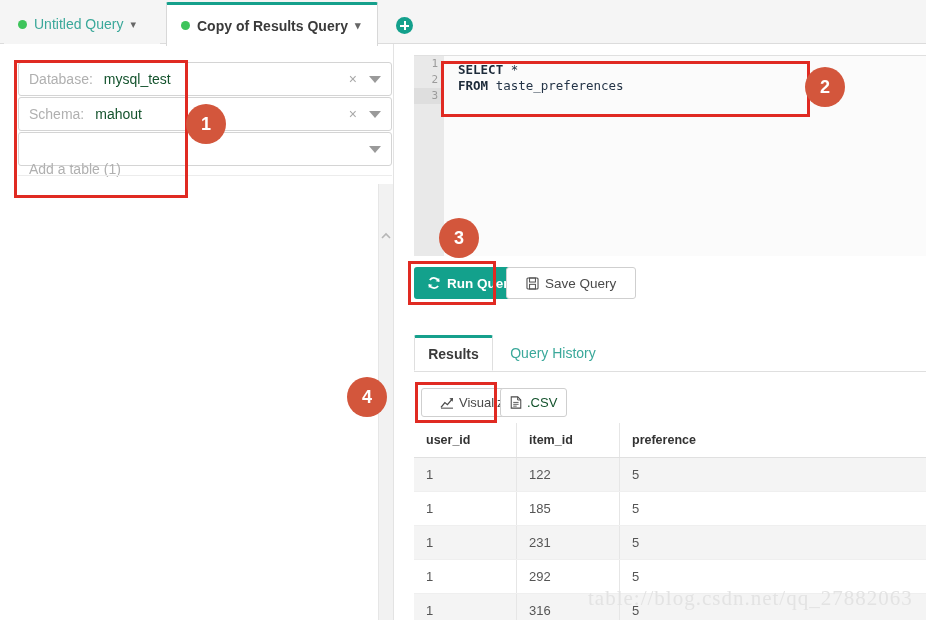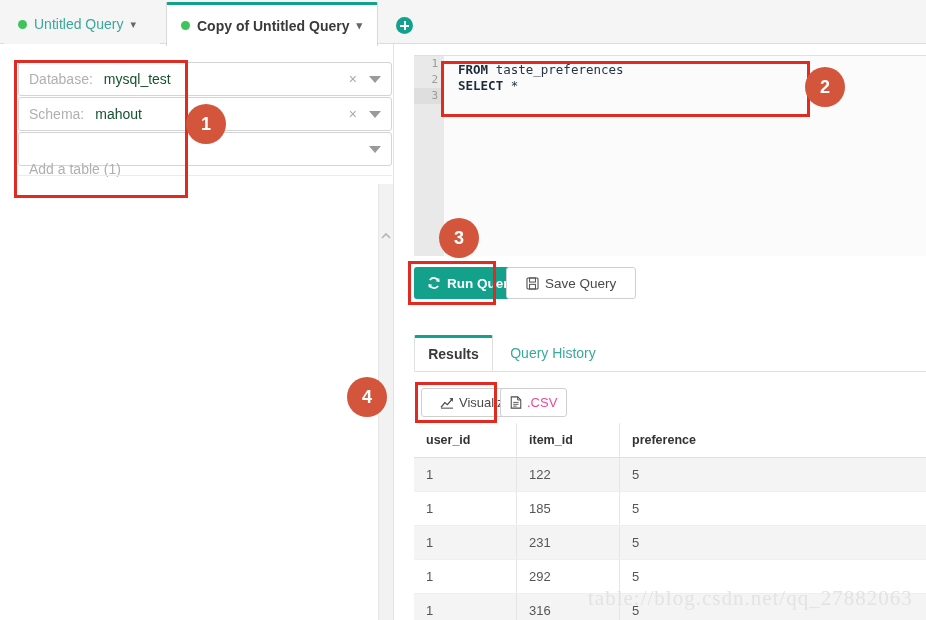--- a/index.html
+++ b/index.html
@@ -237,21 +237,21 @@
     padding: 0 18px;
     display: flex; align-items: center;
     cursor: pointer;
     font-family: "Liberation Sans", sans-serif;
   }
   #btn-csv {
     position: absolute; left: 500px; top: 388px;
     height: 29px;
     background: #fff;
     border: 1px solid #cfcfcf; border-radius: 3px;
-    color: #ec4899; font-size: 13px;
+    color: #14532d; font-size: 13px;
     padding: 0 9px;
     display: flex; align-items: center;
     cursor: pointer;
     font-family: "Liberation Sans", sans-serif;
   }
   #btn-viz .vic, #btn-csv .cic { margin-right: 5px; display: flex; }
 
   
   #restable {
     position: absolute; left: 414px; top: 423px;
@@ -325,21 +325,21 @@
 <body>
 
 <div id="tabbar">
   <div class="tab inactive">
     <span class="dot"></span>
     <span class="label">Untitled Query</span>
     <span class="caret">▾</span>
   </div>
   <div class="tab active">
     <span class="dot"></span>
-    <span class="label">Copy of Untitled Query</span>
+    <span class="label">Copy of Results Query</span>
     <span class="caret">▾</span>
   </div>
   <div id="addtab"></div>
 </div>
 
 <div id="leftpanel">
 
   <div class="selrow" id="row-db">
     <span class="prefix">Database:</span>
     <span class="value">mysql_test</span>
@@ -372,22 +372,22 @@
   </div>
 </div>
 
 <div id="editorwrap">
   <div id="gutter">
       <div class="gline">1</div>
       <div class="gline">2</div>
       <div class="gline hl">3</div>
     </div>
   <div id="code">
+      <div class="cline"><span class="kw">SELECT</span><span class="ident"> *</span></div>
       <div class="cline"><span class="kw">FROM</span><span class="ident"> taste_preferences</span></div>
-      <div class="cline"><span class="kw">SELECT</span><span class="ident"> *</span></div>
     </div>
 </div>
 
 <button id="btn-run">
   <span class="ric">
     <svg width="14" height="14" viewBox="0 0 16 16" aria-hidden="true">
       <path d="M13.6 6.2A6 6 0 0 0 3.2 4.6" stroke="#fff" stroke-width="2" fill="none"></path>
       <path d="M2.4 9.8A6 6 0 0 0 12.8 11.4" stroke="#fff" stroke-width="2" fill="none"></path>
       <path d="M13.9 2.2 L14.2 6.6 L9.9 5.9 Z" fill="#fff"></path>
       <path d="M2.1 13.8 L1.8 9.4 L6.1 10.1 Z" fill="#fff"></path>

